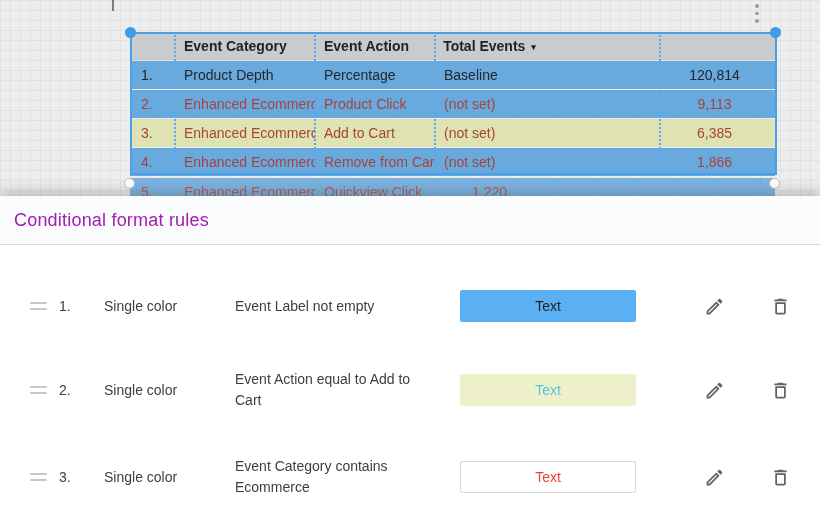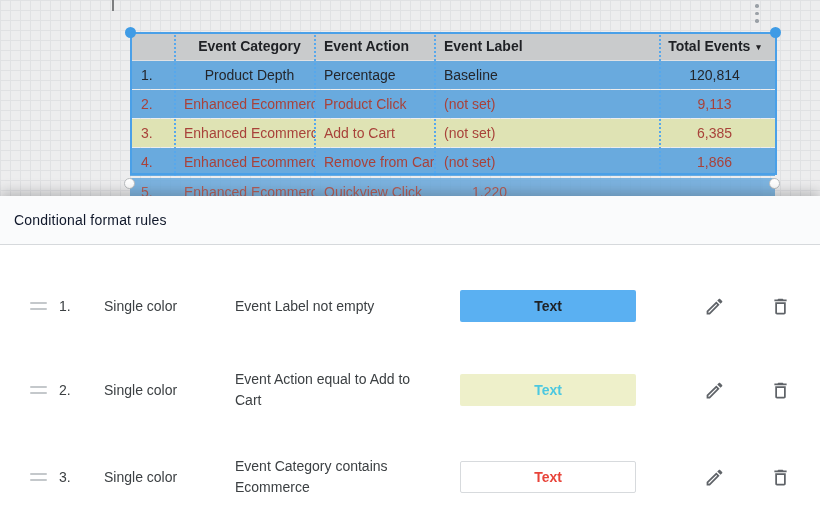--- a/index.html
+++ b/index.html
@@ -19,21 +19,21 @@
   .kebab i { width:3.5px; height:3.5px; border-radius:50%; background:#9aa0a6; }
 
   
   .table { position:absolute; left:130px; top:32px; width:645px; z-index:1; }
   .thead { display:flex; height:28px; background:#c9cbcc; align-items:center;
     font-weight:700; font-size:14px; color:#1f2125; }
   .trow { display:flex; height:28px; align-items:center; font-size:14px; margin-top:1px; }
   .trow.clipped { margin-top:2px; opacity:.85; }
   .tcell { flex:none; white-space:nowrap; overflow:hidden; }
   .c0 { width:45px;  padding-left:11px; }
-  .c1 { width:140px; padding-left:9px;text-align:center; }
+  .c1 { width:140px; padding-left:9px; }
   .c2 { width:120px; padding-left:9px; }
   .c3 { width:225px; padding-left:9px; }
   .c4 { width:115px; padding-right:6px; text-align:center; }
   .sort-arrow { font-size:9px; margin-left:6px; color:#202124; vertical-align:1px; }
 
   
   .guide { position:absolute; top:0; height:144px; width:0;
     border-left:2px dotted #57a8ec; z-index:3; pointer-events:none; }
 
   
@@ -41,33 +41,33 @@
     border:2px solid #4aa0e8; z-index:2; pointer-events:none; }
   .handle { position:absolute; width:11px; height:11px; border-radius:50%; z-index:4; }
   .handle.solid { background:#3f9be5; }
   .handle.hollow { background:#ffffff; border:1px solid #b9bcbf; }
 
   
   .panel { position:absolute; left:0; top:196px; width:820px; height:328px;
     background:#ffffff; box-shadow:0 -4px 12px rgba(60,64,67,.30); z-index:10; }
   .panel-header { height:49px; background:#fafbfc; border-bottom:1px solid #d6d9dc;
     display:flex; align-items:center; padding-left:14px; }
-  .panel-title { font-size:14px; color:#0f172a; letter-spacing:.2px; }
+  .panel-title { font-size:18px; color:#a21caf; letter-spacing:.2px; }
   .panel-body { position:relative; height:279px; background:#fff; }
 
   .rule-row { position:absolute; left:0; width:100%; height:52px; color:#3c4043; font-size:14px; }
   .rule1 { top:35px; } .rule2 { top:119px; } .rule3 { top:201px; height:62px; }
   .rule-row > * { position:absolute; top:50%; transform:translateY(-50%); }
   .drag-handle { left:30px; width:17px; display:flex; flex-direction:column; gap:4px; cursor:grab; }
   .drag-handle i { display:block; height:2px; background:#c4c8cb; border-radius:1px; }
   .rule-num  { left:59px; width:28px; }
   .rule-type { left:104px; width:110px; }
   .rule-cond { left:235px; width:205px; line-height:1.5; }
   .chip { left:460px; width:176px; height:32px; border:1px solid transparent; border-radius:2px;
-    display:flex; align-items:center; justify-content:center; cursor:pointer;font-weight:bold; }
+    display:flex; align-items:center; justify-content:center; cursor:pointer; }
   .icon-btn { width:24px; height:24px; display:flex; align-items:center; justify-content:center; cursor:pointer; }
   .icon-btn svg { width:21px; height:21px; fill:#5f6368; }
   .edit-btn { left:702px; } .delete-btn { left:768px; }
 </style>
 </head>
 <body>
 
 <div class="canvas">
   <div class="cursor-tick"></div>
 
@@ -75,21 +75,20 @@
       <i></i>
       <i></i>
       <i></i>
     </div>
 
   <div class="table">
     <div class="thead">
         <div class="tcell c0"></div>
         <div class="tcell c1">Event Category</div>
         <div class="tcell c2">Event Action</div>
-        <div class="tcell c3">Event Label</div>
         <div class="tcell c4">Total Events<span class="sort-arrow">▾</span></div>
       </div>
     <div>
         <div class="trow" style="background: rgb(105, 170, 222); color: rgb(36, 38, 43);">
           <div class="tcell c0">1.</div>
           <div class="tcell c1">Product Depth</div>
           <div class="tcell c2">Percentage</div>
           <div class="tcell c3">Baseline</div>
           <div class="tcell c4">120,814</div>
         </div>

